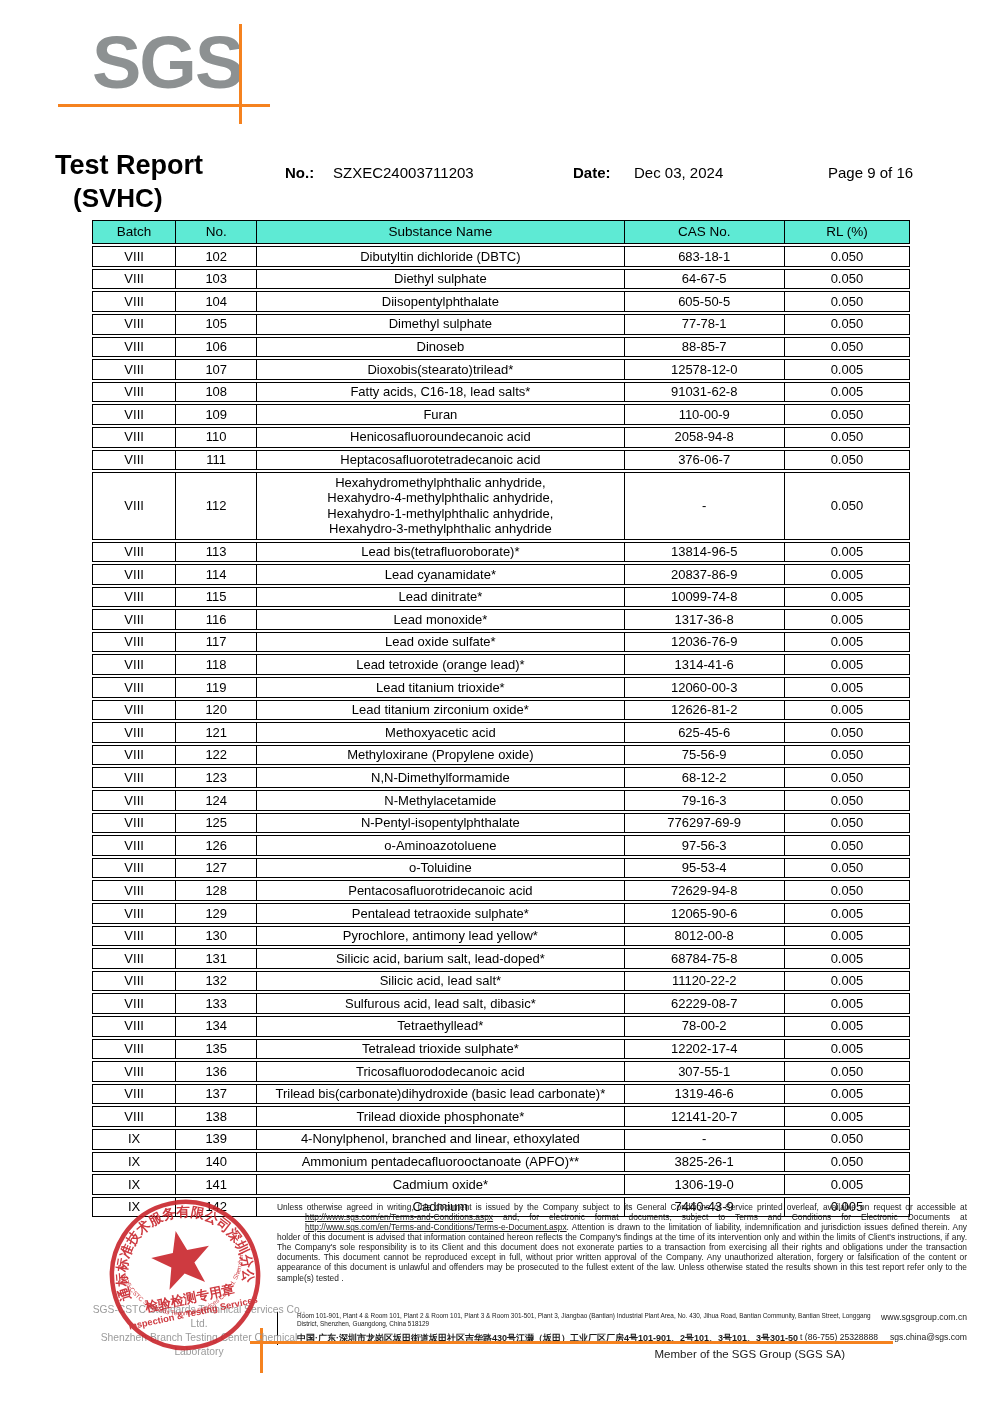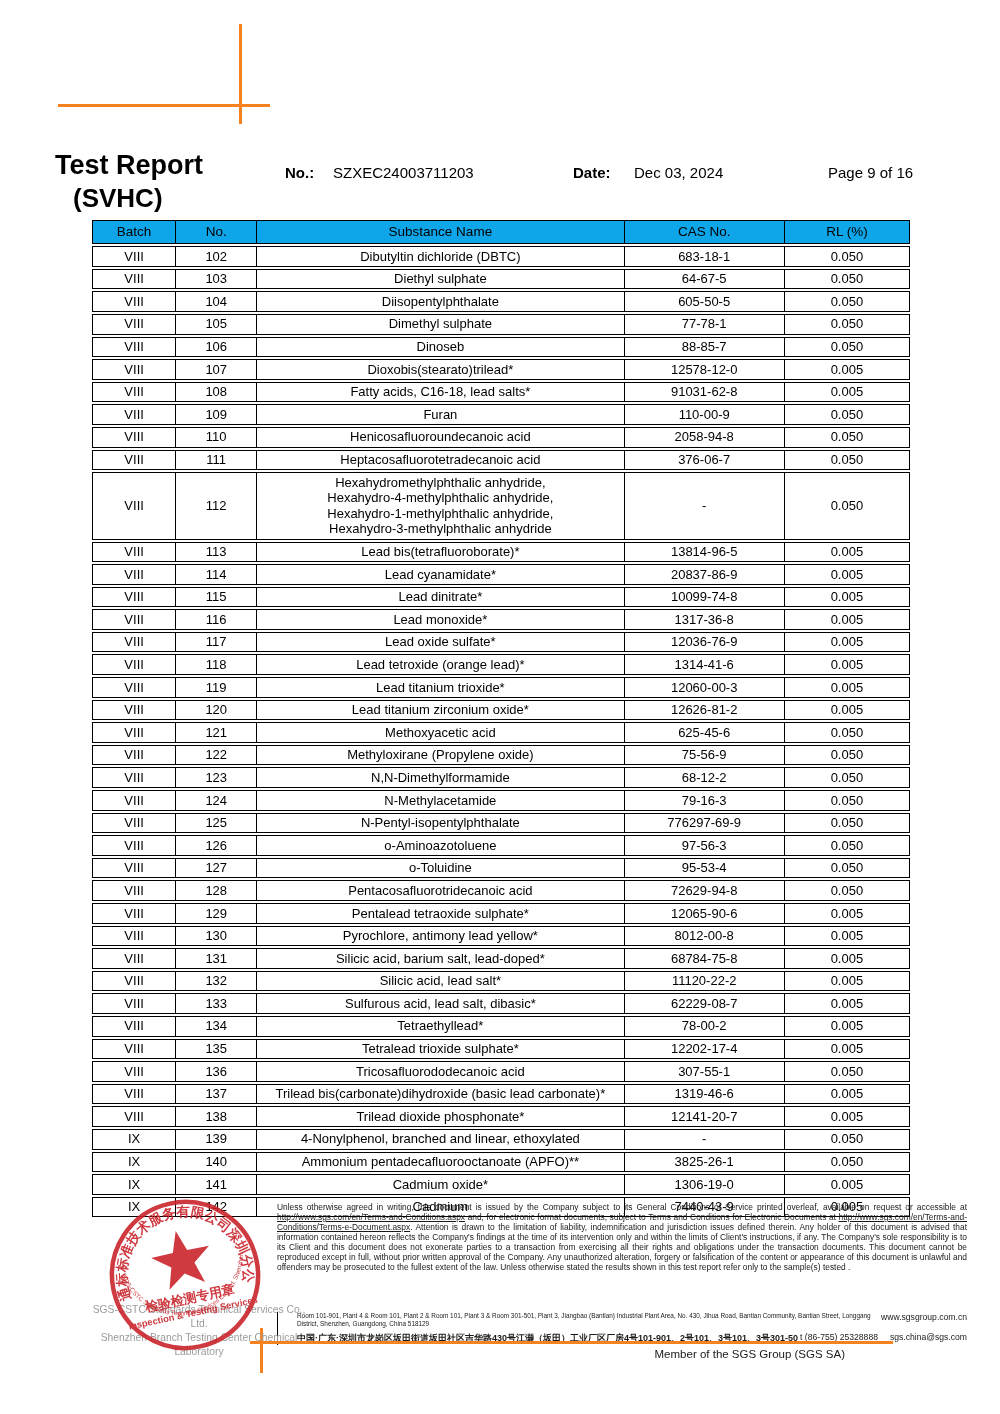--- a/index.html
+++ b/index.html
@@ -39,38 +39,38 @@
     border-collapse: separate; border-spacing: 0 2px;
     font-size: 13px; line-height: 1.2;
   }
   table.svhc th, table.svhc td {
     border: 1.5px solid #000; border-left: none;
     text-align: center; vertical-align: middle;
     padding: 1.5px 4px;
   }
   table.svhc th:first-child, table.svhc td:first-child { border-left: 1.5px solid #000; }
   table.svhc th {
-    background: #0ea5e9; font-weight: normal; font-size: 13.5px; padding: 3px 4px;
+    background: #5eead4; font-weight: normal; font-size: 13.5px; padding: 3px 4px;
   }
   td.substance { white-space: pre-line; }
   col.c-batch { width: 10.3%; } col.c-no { width: 9.9%; } col.c-name { width: 44.9%; }
   col.c-cas { width: 19.6%; } col.c-rl { width: 15.3%; }
 
   
   .company-gray {
     position: absolute; left: 83px; top: 1303px; width: 232px;
     font-size: 10.3px; color: #9b9b9b; text-align: center; line-height: 1.35; z-index: 1;
   }
   .stamp-svg { position: absolute; left: 85px; top: 1175px; z-index: 2; opacity: 0.9; }
 
   .disclaimer {
     position: absolute; left: 277px; top: 1202px; width: 690px;
     font-size: 8.4px; line-height: 1.2; text-align: justify; color: #1a1a1a;
   }
-  .disclaimer .lnk { text-decoration: underline; color: #1a1a1a; }
+  .disclaimer .lnk { text-decoration: underline; color: #1a1a1a; margin-left: 28px; }
   .attention {
     position: absolute; left: 277px; top: 1291px; width: 690px;
     font-size: 8.6px; line-height: 1.25; font-weight: bold; color: #f07d13; text-align: left;
   }
   .attention .lnk { text-decoration: underline; color: #f07d13; }
 
   .address-block {
     position: absolute; left: 277px; top: 1312px; width: 690px;
     border-left: 1.5px solid #000; padding-left: 19px; color: #1a1a1a;
   }
@@ -85,20 +85,21 @@
   .footer-hline { position: absolute; left: 250px; top: 1341px; width: 643px; height: 3px; background: #f5821f; }
   .footer-vline { position: absolute; left: 260px; top: 1328px; width: 2.5px; height: 45px; background: #f5821f; }
 
   .member-line { position: absolute; right: 155px; top: 1348px; font-size: 11.5px; color: #1a1a1a; }
 </style>
 </head>
 <body>
 
 <div class="page">
 
+  <div class="logo-text">SGS</div>
   <div class="logo-hline"></div>
   <div class="logo-vline"></div>
 
   <div class="report-title">Test Report</div>
   <div class="report-subtitle">(SVHC)</div>
 
   <span class="hdr-field hdr-label" id="no-label">No.:</span>
   <span class="hdr-field" id="no-value">SZXEC24003711203</span>
   <span class="hdr-field hdr-label" id="date-label">Date:</span>
   <span class="hdr-field" id="date-value">Dec 03, 2024</span>

